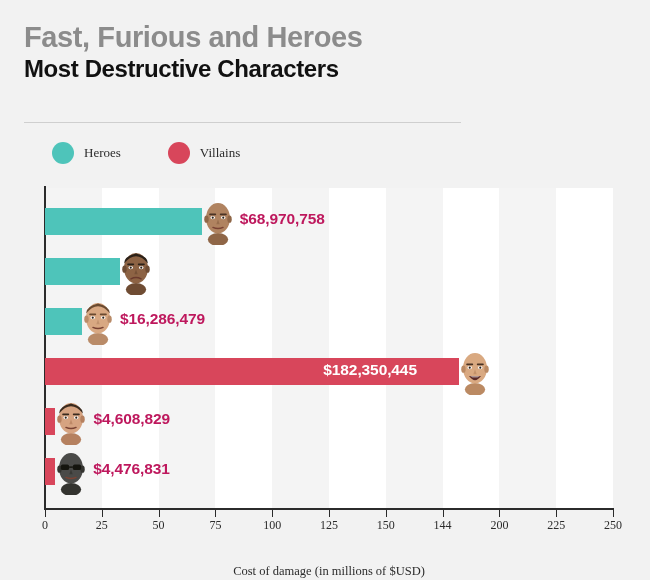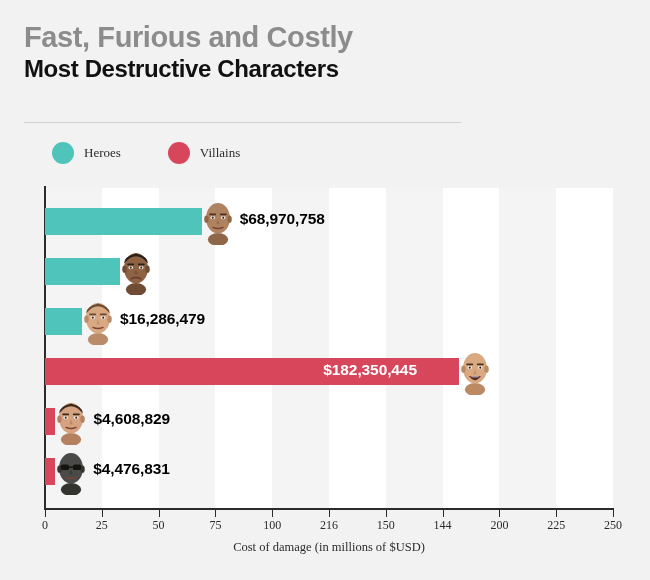--- a/index.html
+++ b/index.html
@@ -130,21 +130,21 @@
     top: 518px;
     font-family: "Liberation Serif", serif;
     font-size: 12px;
     color: #2b2b2b;
     transform: translateX(-50%);
     white-space: nowrap;
   }
   #x-axis-title {
     position: absolute;
     left: 45px;
-    top: 540px;
+    top: 564px;
     width: 568px;
     text-align: center;
     font-family: "Liberation Serif", serif;
     font-size: 12.5px;
     color: #2b2b2b;
   }
 
   
   .bar-row {
     position: absolute;
@@ -155,21 +155,21 @@
     position: absolute;
     left: 0;
     top: 12px;
     height: 27px;
   }
   .bar-value {
     position: absolute;
     font-family: "Liberation Sans", sans-serif;
     font-weight: bold;
     font-size: 15.5px;
-    color: #000000;
+    color: #be185d;
     white-space: nowrap;
     top: 14px;
     letter-spacing: -0.1px;
   }
   .bar-value.inside {
     color: #ffffff;
     top: 15px;
   }
 
   
@@ -179,21 +179,21 @@
     height: 48px;
     top: 1px;
     overflow: visible;
   }
   .face svg { display: block; }
 </style>
 </head>
 <body>
 
 <div id="header">
-  <div id="kicker">Fast, Furious and Costly</div>
+  <div id="kicker">Fast, Furious and Heroes</div>
   <div id="headline">Most Destructive Characters</div>
 </div>
 
 <div id="divider"></div>
 
 <div id="legend">
     <div class="legend-item">
       <span class="legend-dot" style="background: rgb(78, 196, 186);"></span>
       <span class="legend-label">Heroes</span>
     </div>
@@ -218,21 +218,21 @@
     <div class="tick-label" style="left: 45px;">0</div>
     <div class="tick" style="left: 101.8px;"></div>
     <div class="tick-label" style="left: 101.8px;">25</div>
     <div class="tick" style="left: 158.6px;"></div>
     <div class="tick-label" style="left: 158.6px;">50</div>
     <div class="tick" style="left: 215.4px;"></div>
     <div class="tick-label" style="left: 215.4px;">75</div>
     <div class="tick" style="left: 272.2px;"></div>
     <div class="tick-label" style="left: 272.2px;">100</div>
     <div class="tick" style="left: 329px;"></div>
-    <div class="tick-label" style="left: 329px;">216</div>
+    <div class="tick-label" style="left: 329px;">125</div>
     <div class="tick" style="left: 385.8px;"></div>
     <div class="tick-label" style="left: 385.8px;">150</div>
     <div class="tick" style="left: 442.6px;"></div>
     <div class="tick-label" style="left: 442.6px;">144</div>
     <div class="tick" style="left: 499.4px;"></div>
     <div class="tick-label" style="left: 499.4px;">200</div>
     <div class="tick" style="left: 556.2px;"></div>
     <div class="tick-label" style="left: 556.2px;">225</div>
     <div class="tick" style="left: 613px;"></div>
     <div class="tick-label" style="left: 613px;">250</div>

